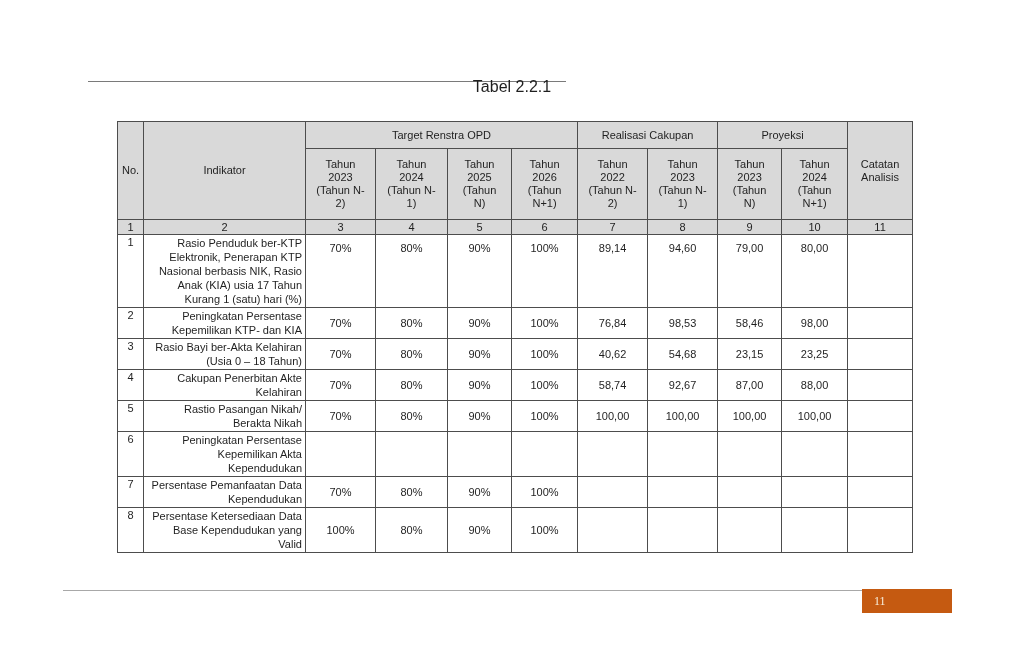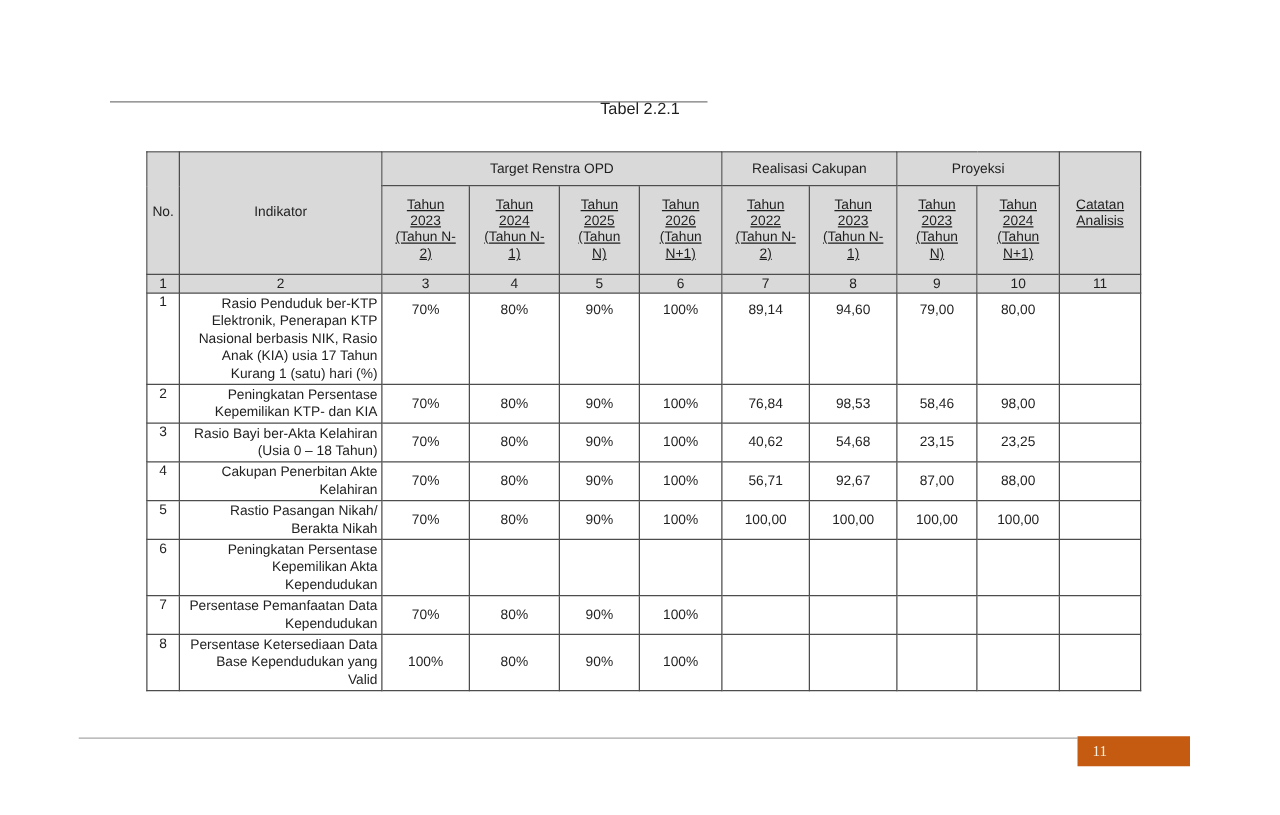--- a/index.html
+++ b/index.html
@@ -10,40 +10,40 @@
     color:#1f1f1f;
     position:relative;
     overflow:hidden;
   }
   .top-rule {
     position:absolute; left:88px; top:81px; width:478px; height:0;
     border-top:1.2px solid #7a7a7a;
   }
   .title-block {
     position:absolute; left:0; top:80px; width:1024px;
-    text-align:center; font-size:13px; line-height:13px;
+    text-align:center; font-size:16px; line-height:13px;
   }
   .table-wrap { position:absolute; left:117px; top:121px; }
   table {
     border-collapse:collapse; table-layout:fixed;
     width:795px; font-size:11px;
   }
   th, td {
     border:1px solid #4d4d4d;
     padding:1px 3px;
     overflow:hidden;
   }
   thead th {
     background:#d9d9d9;
     font-weight:normal;
     text-align:center;
     vertical-align:middle;
     line-height:13px;
   }
-  .pre { white-space:pre-line;text-decoration:underline; }
+  .pre { white-space:pre-line; }
   tr.group-row th { height:24px; }
   tr.sub-row th { height:68px; }
   tr.num-row th { height:14px; line-height:14px; padding:0 2px; }
   td.no { text-align:center; vertical-align:top; line-height:13px; }
   td.ind { text-align:right; vertical-align:top; line-height:14px; }
   td.val { text-align:center; vertical-align:middle; line-height:13px; }
   td.cat { vertical-align:middle; }
   tr.tall td.val { vertical-align:top; padding-top:7px; }
   .footer-rule {
     position:absolute; left:63px; top:590px; width:799px; height:0;
@@ -180,21 +180,21 @@
           <td class="val">23,25</td>
           <td class="cat"></td>
         </tr>
         <tr style="height: 30px;">
           <td class="no">4</td>
           <td class="ind">Cakupan Penerbitan Akte Kelahiran</td>
           <td class="val">70%</td>
           <td class="val">80%</td>
           <td class="val">90%</td>
           <td class="val">100%</td>
-          <td class="val">56,71</td>
+          <td class="val">58,74</td>
           <td class="val">92,67</td>
           <td class="val">87,00</td>
           <td class="val">88,00</td>
           <td class="cat"></td>
         </tr>
         <tr style="height: 28px;">
           <td class="no">5</td>
           <td class="ind">Rastio Pasangan Nikah/ Berakta Nikah</td>
           <td class="val">70%</td>
           <td class="val">80%</td>

